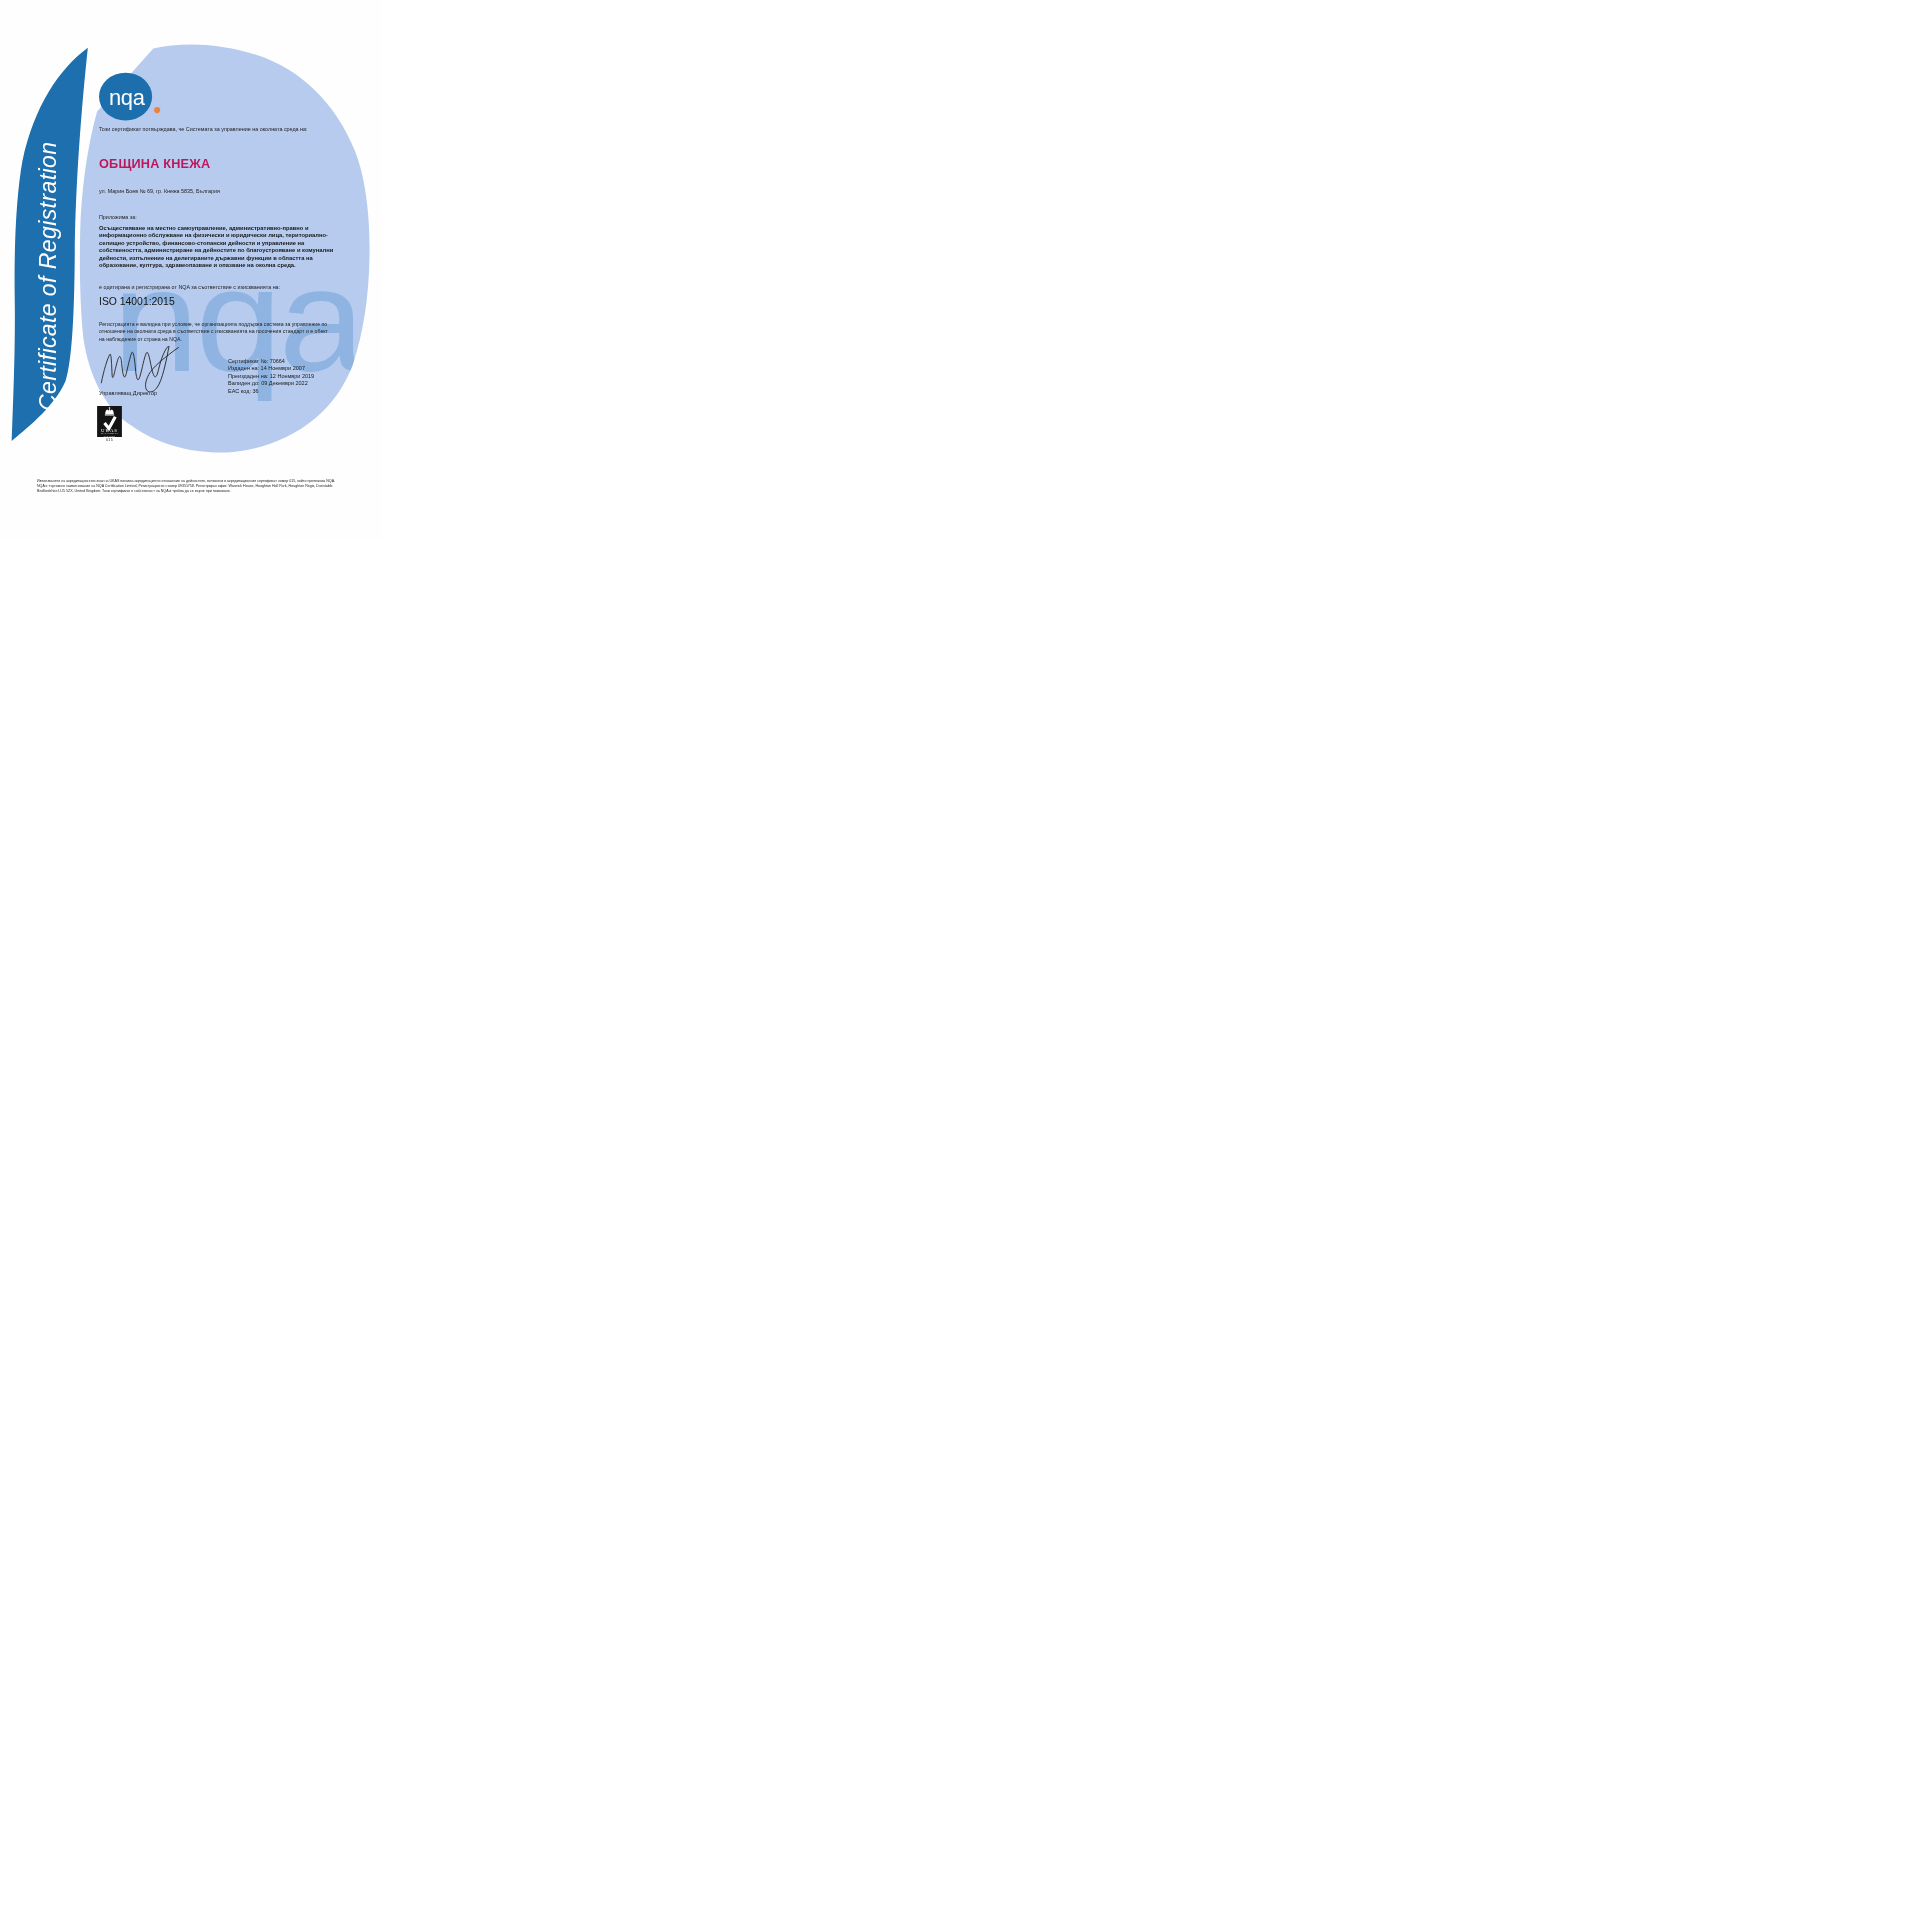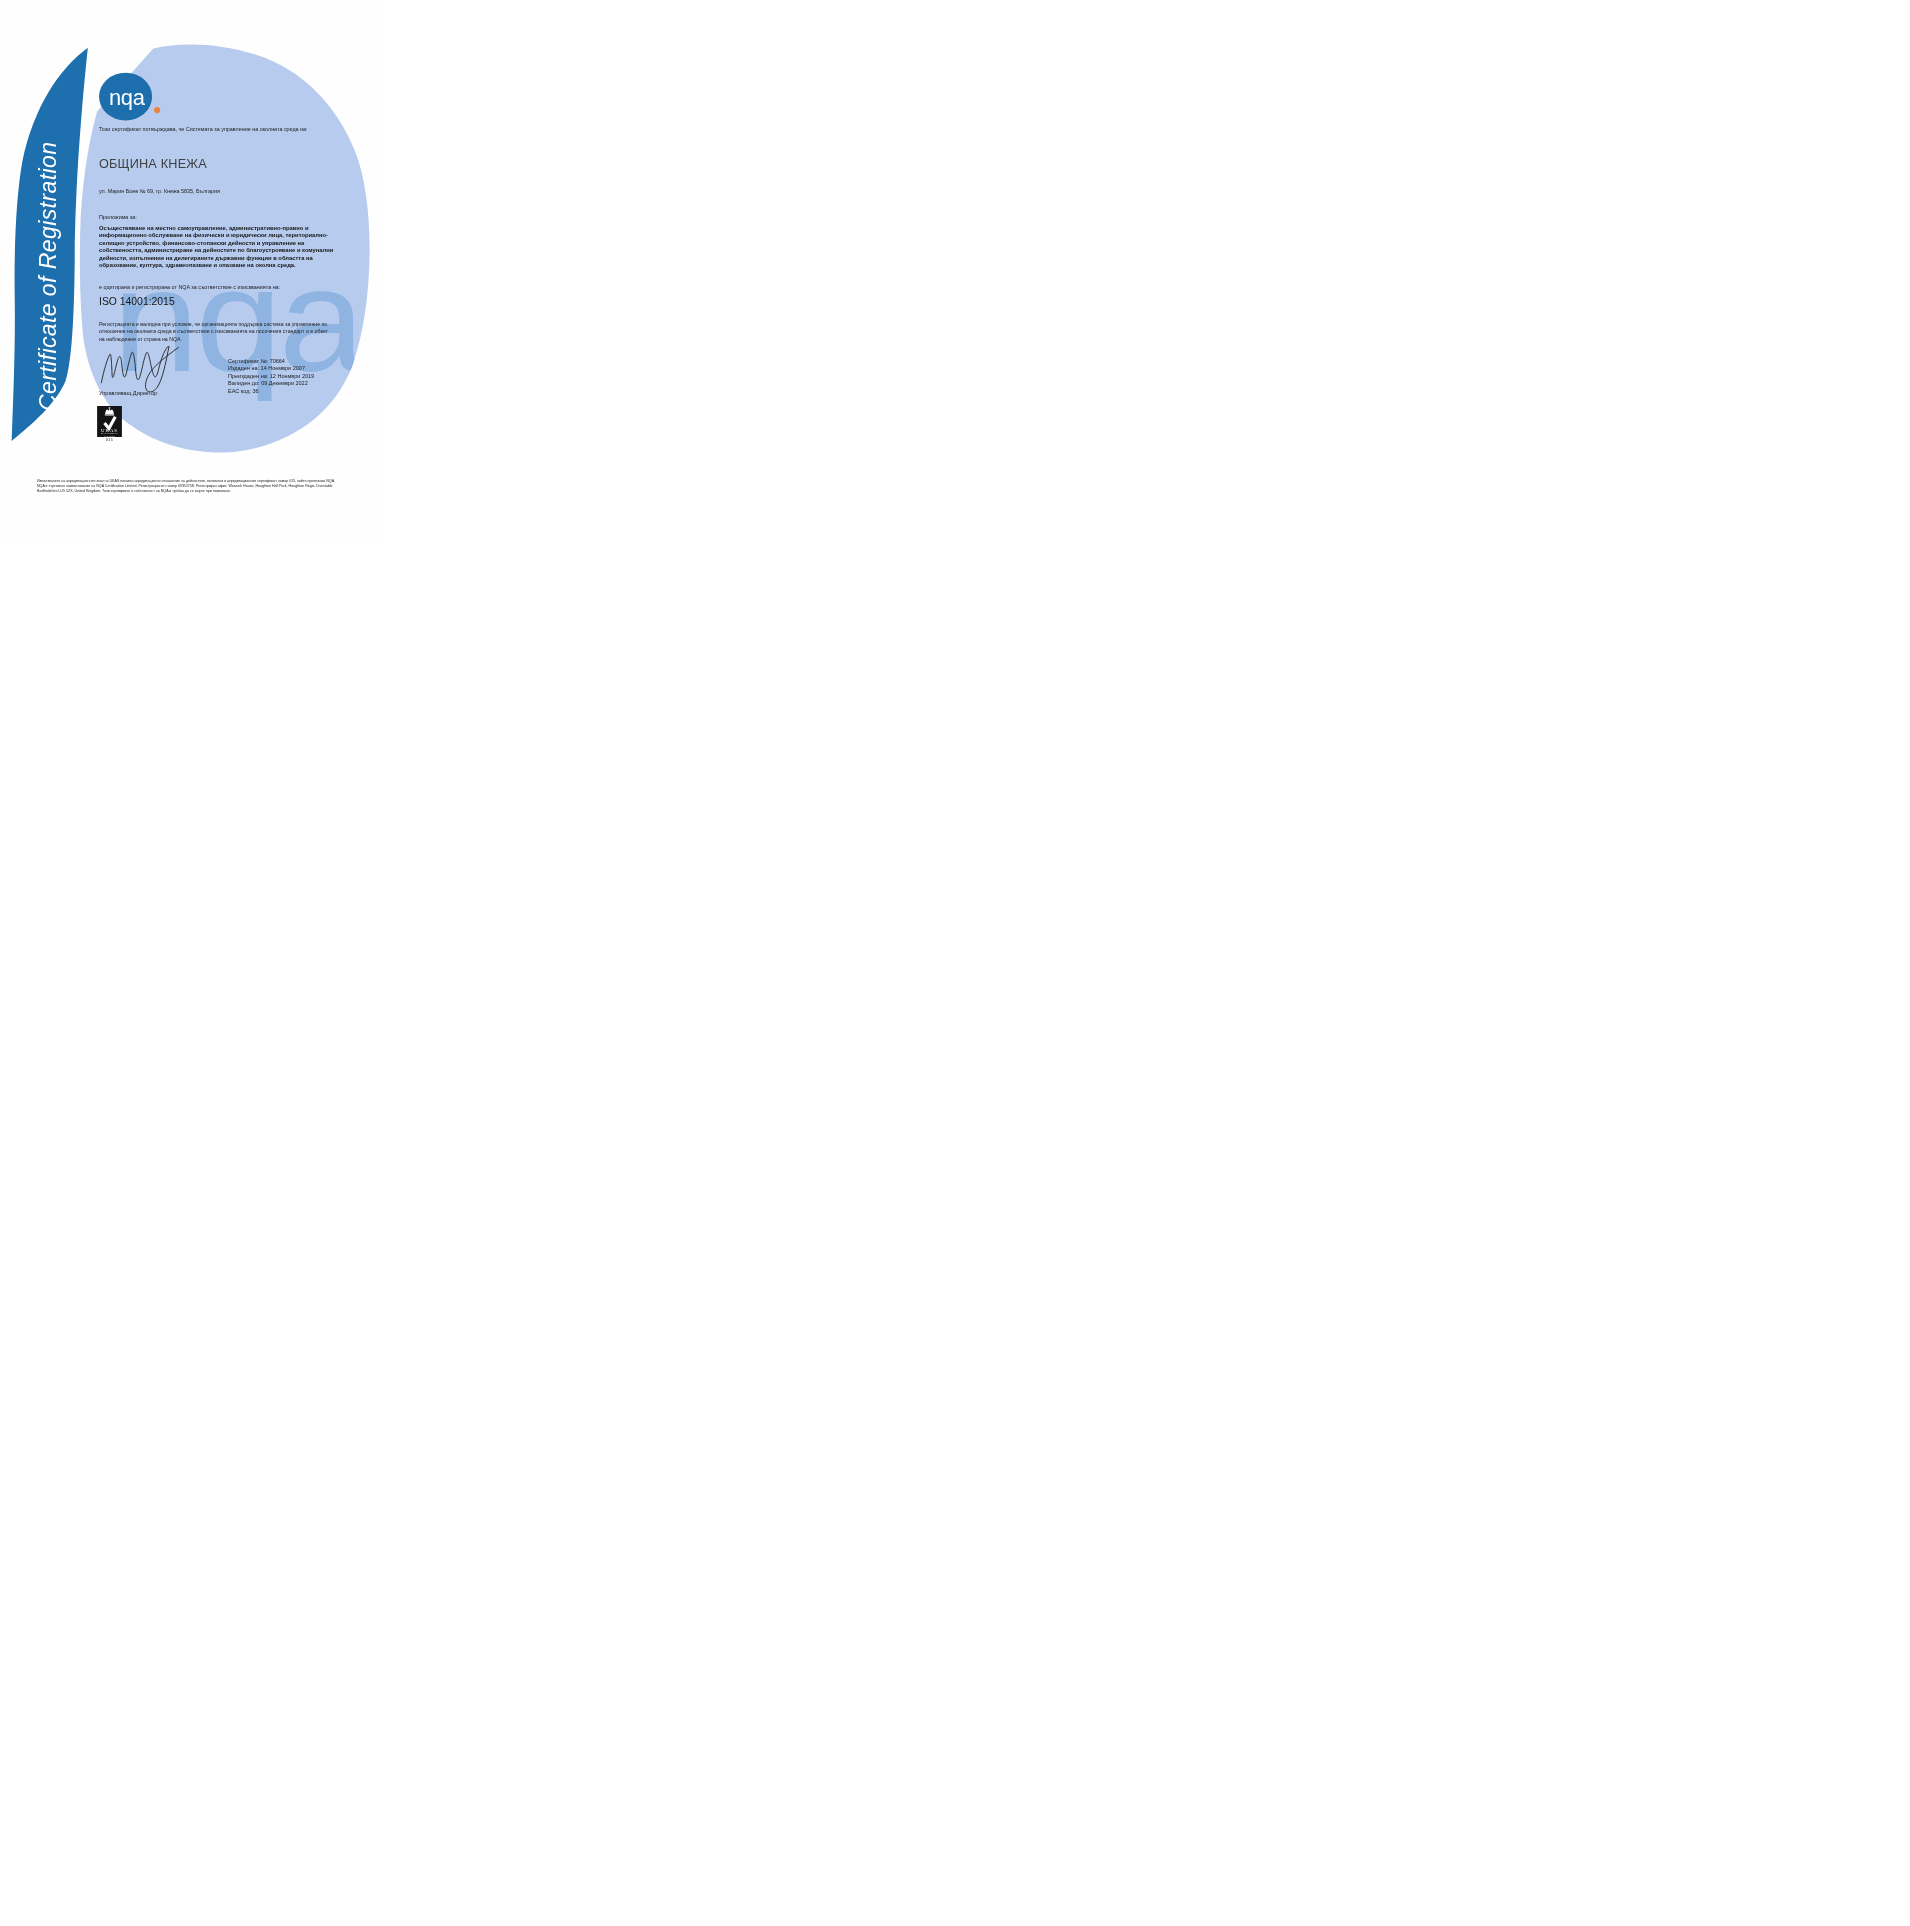--- a/index.html
+++ b/index.html
@@ -23,21 +23,21 @@
   .logo-ellipse { fill:#1c6ead; }
   .logo-text {
     fill:#ffffff; font-family:"Liberation Sans", sans-serif;
     font-size:57px; letter-spacing:-1px;
   }
   .logo-dot { fill:#ec8440; }
 
   .content { position:absolute; left:0; top:0; width:382px; height:540px; z-index:1; color:#1d1d1d; }
   .abs { position:absolute; }
   .intro      { left:99px; top:126px;  width:231px; font-size:5.4px; color:#222; }
-  .org-name   { left:99px; top:157px;  font-size:12.7px; font-weight:400; letter-spacing:0.2px; color:#404040; }
+  .org-name   { left:99px; top:157px;  font-size:12.7px; font-weight:700; letter-spacing:0.2px; color:#be185d; }
   .org-addr   { left:99px; top:188px;  font-size:5.4px; color:#222; }
   .applicable { left:99px; top:214px;  font-size:5.4px; color:#222; }
   .scope      { left:99px; top:225px;  width:256px; font-size:5.8px; font-weight:700; line-height:7.4px; color:#171717; }
   .audited    { left:99px; top:284px;  font-size:5.4px; color:#222; }
   .standard   { left:99px; top:296px;  font-size:10.4px; font-weight:400; color:#161616; }
   .validity   { left:99px; top:321px;  width:258px; font-size:5.2px; line-height:7.3px; color:#222; }
   .sig-wrap   { left:96px; top:346px;  width:92px; height:46px; }
   .director   { left:99px; top:390px; font-size:5.6px; color:#1d1d1d; }
   .details    { left:228px; top:358px;  font-size:5.5px; line-height:7.4px; color:#1b1b1b; }
   .ukas-wrap  { left:97px; top:406px; width:25px; height:37px; }

